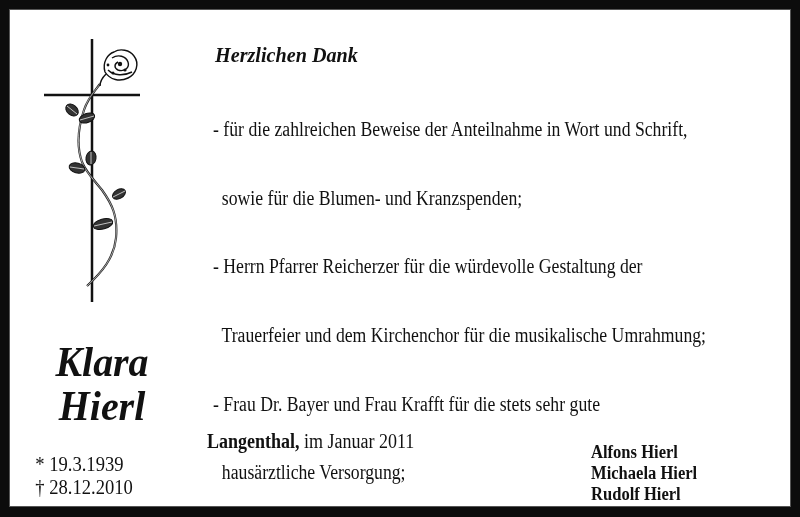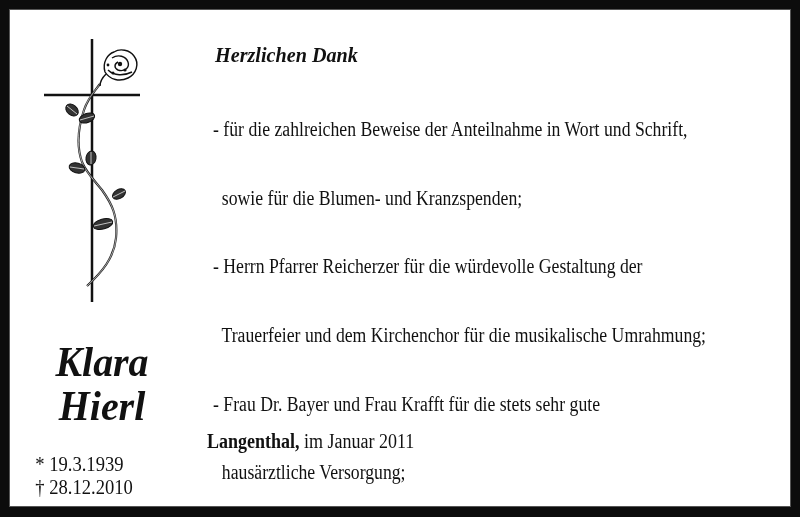--- a/index.html
+++ b/index.html
@@ -156,13 +156,18 @@
     
     
     
     
     
     
   </div>
 
   <div class="place"><b>Langenthal,</b><span> im Januar 2011</span></div>
 
+  <div class="signers">
+    <div>Alfons Hierl</div>
+    <div>Michaela Hierl</div>
+    <div>Rudolf Hierl</div>
+  </div>
 </div>
 
 </body></html>

